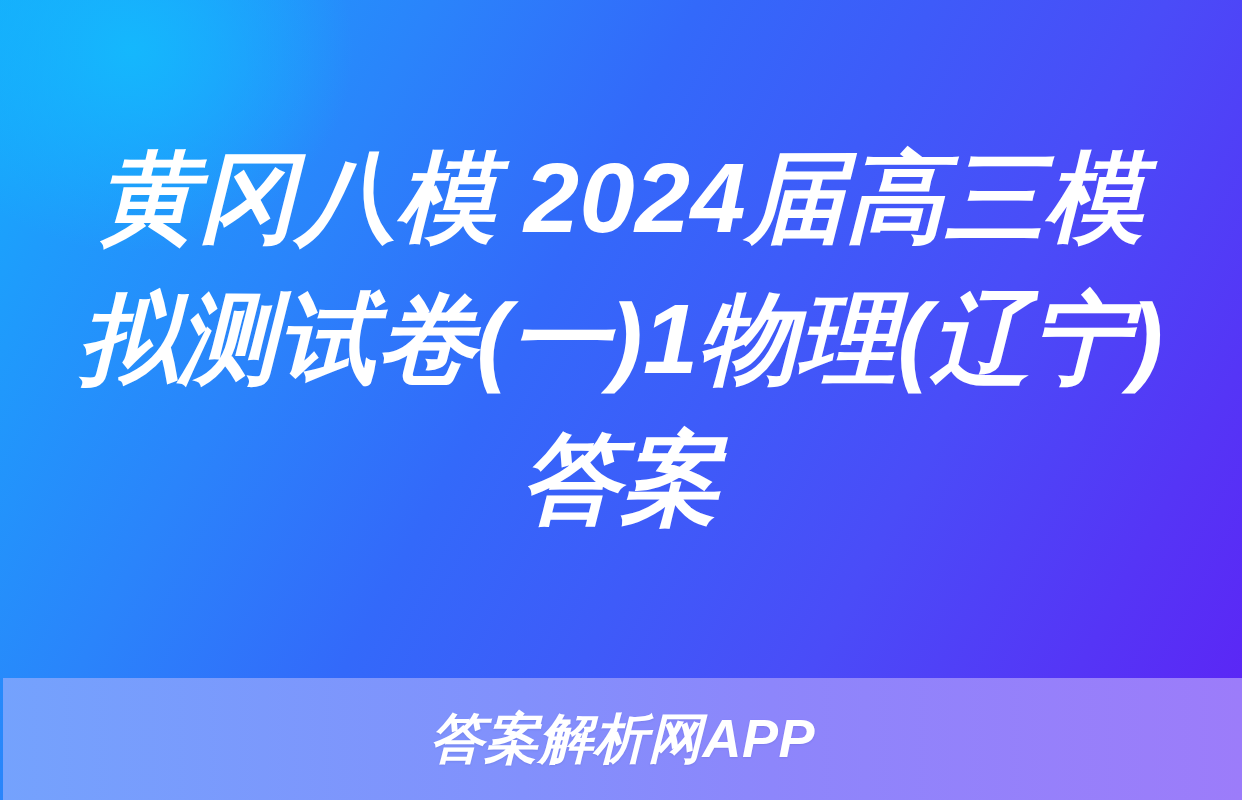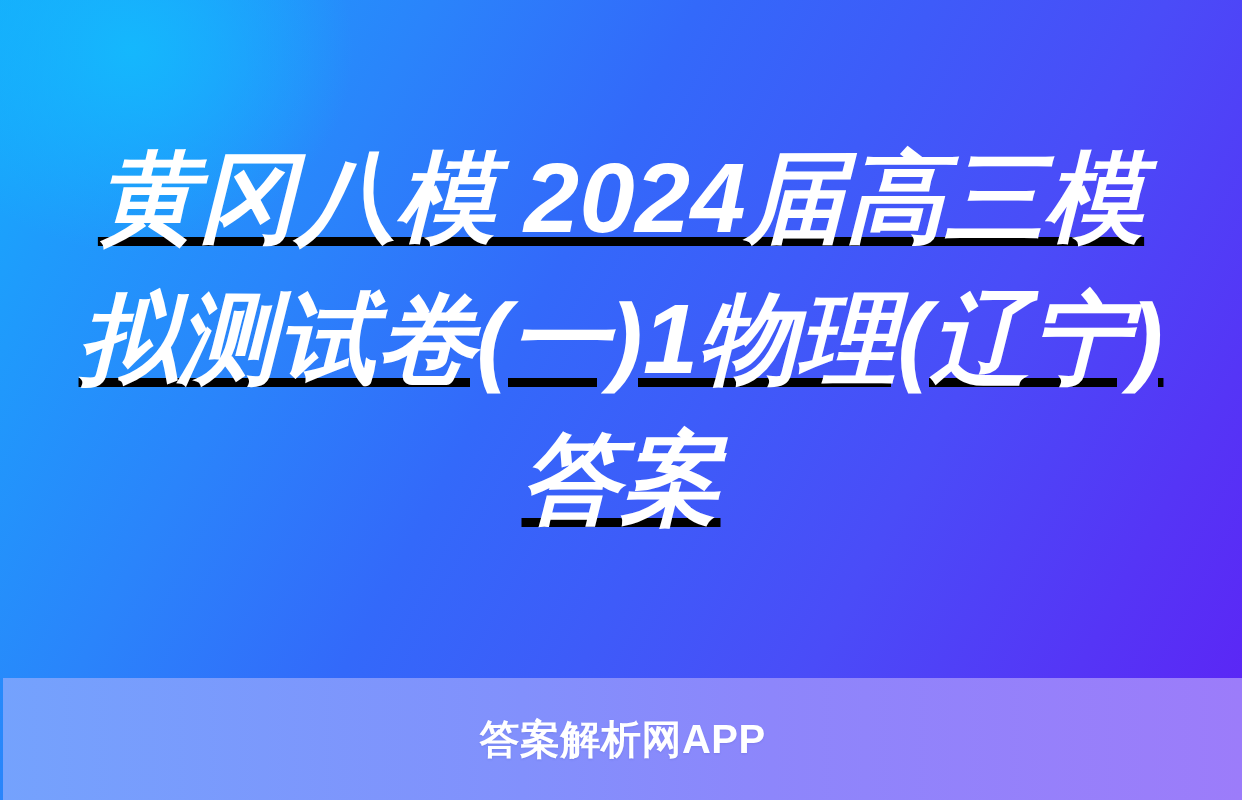--- a/index.html
+++ b/index.html
@@ -45,21 +45,20 @@
     position: absolute;
     left: 0;
     top: 0;
     width: 1242px;
     height: 678px;
     display: flex;
     align-items: center;
     justify-content: center;
     box-sizing: border-box;
     padding: 0 74px;
-    text-decoration: underline;
   }
 
   #title-text {
     width: 100%;
     text-align: center;
     color: #FFFFFF;
     font-size: 99px;
     line-height: 1.42;
     font-weight: 700;
     font-style: italic;
@@ -75,22 +74,23 @@
     width: 1239px;
     height: 122px;
     background: linear-gradient(90deg, #74A2FD 0%, #8290FC 42%, #8D86FB 62%, #9C7CFA 100%);
     display: flex;
     align-items: center;
     justify-content: center;
   }
 
   #watermark-text {
     color: #FFFFFF;
-    font-size: 40px;
+    font-size: 54px;
     font-weight: 700;
+    font-style: italic;
     letter-spacing: 0.5px;
     white-space: nowrap;
     text-shadow: 0 1px 2px rgba(60,70,170,0.18);
   }
 </style>
 </head>
 <body>
 
 <div id="banner">
 

